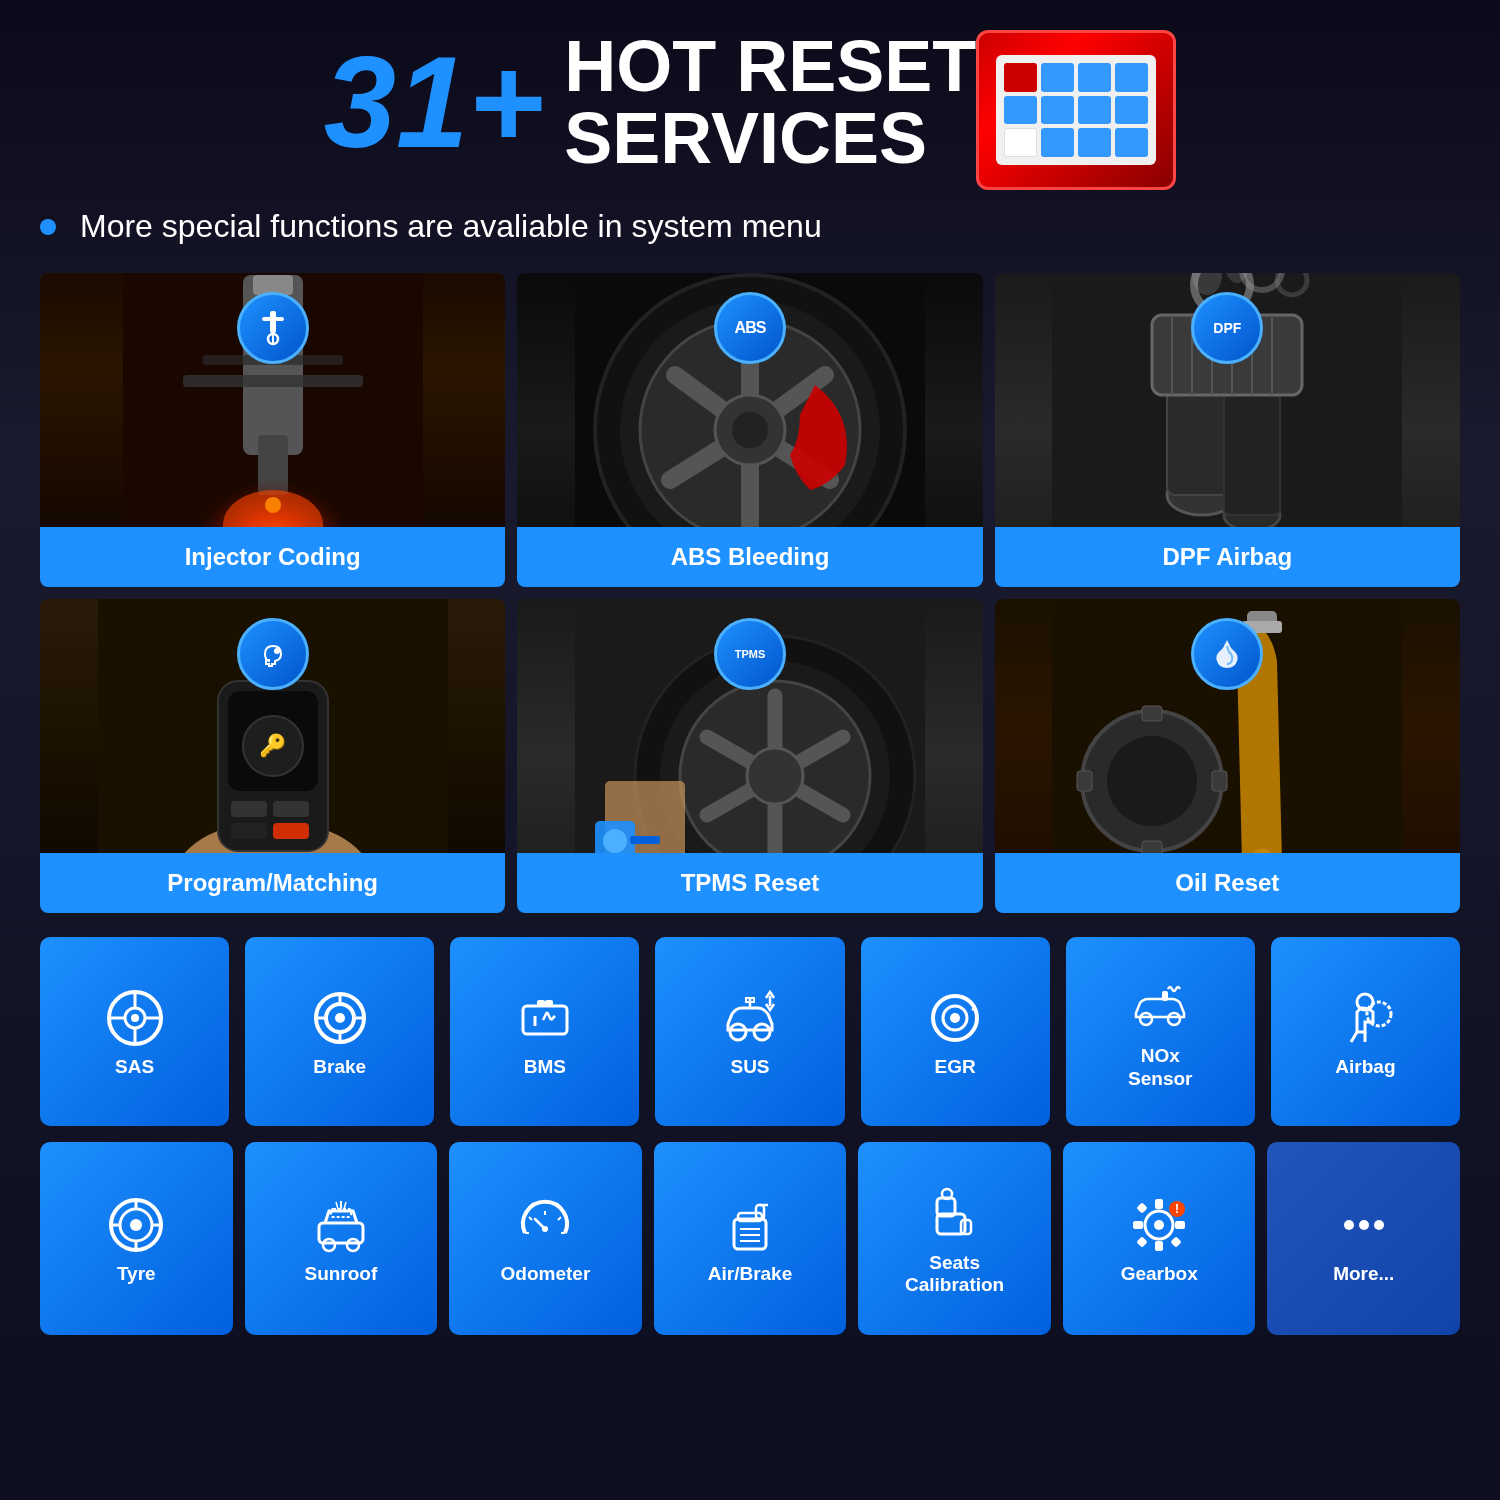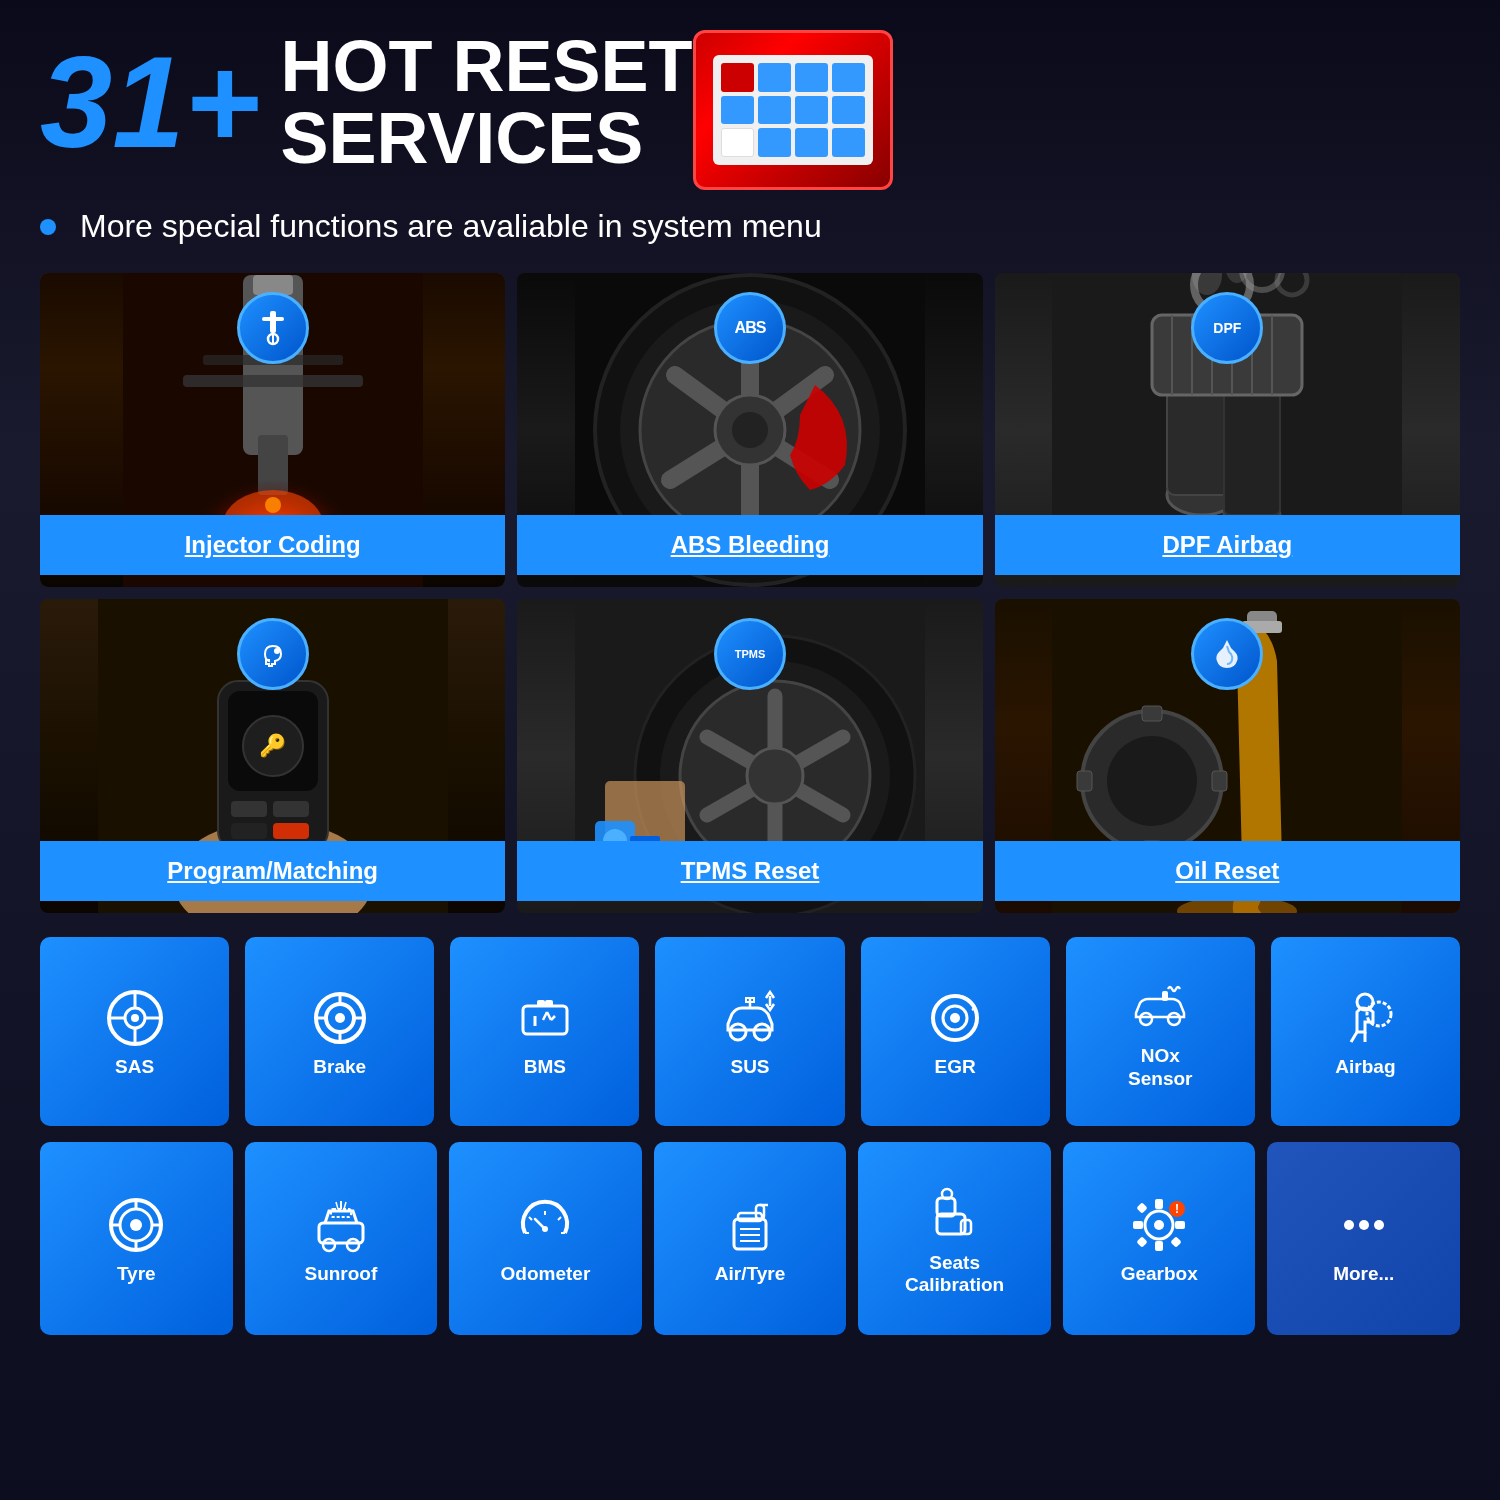--- a/index.html
+++ b/index.html
@@ -16,21 +16,21 @@
       width: 1500px;
       height: 1500px;
       background: linear-gradient(180deg, #0a0a1a 0%, #1a1a2e 30%, #0d0d20 100%);
       padding: 30px 40px;
     }
 
     
     .header-section {
       display: flex;
       align-items: flex-start;
-      justify-content: flex-start;
+      justify-content: center;
       margin-bottom: 18px;
     }
 
     .title-group {
       display: flex;
       align-items: center;
       gap: 20px;
     }
 
     .number-31 {
@@ -150,34 +150,33 @@
       align-items: center;
       justify-content: center;
       font-size: 28px;
       color: white;
       font-weight: bold;
       z-index: 10;
     }
 
     .card-label {
       position: absolute;
-      bottom: 12px;
+      bottom: 0;
       left: 0;
       right: 0;
       background: #1e90ff;
       color: white;
       text-align: center;
       font-size: 24px;
       font-weight: bold;
       padding: 12px 8px;
       height: 60px;
       display: flex;
       align-items: center;
       justify-content: center;
-      text-decoration: underline;
     }
 
     
     .bottom-grid {
       display: grid;
       grid-template-columns: repeat(7, 1fr);
       gap: 16px;
       margin-bottom: 16px;
     }
 
@@ -674,21 +673,21 @@
         <rect x="14" y="24" width="32" height="30" rx="4" fill="none" stroke="white" stroke-width="3"></rect>
         <rect x="18" y="18" width="24" height="8" rx="3" fill="none" stroke="white" stroke-width="2.5"></rect>
 
         <rect x="36" y="10" width="8" height="14" rx="3" fill="none" stroke="white" stroke-width="2.5"></rect>
         <line x1="40" y1="10" x2="48" y2="10" stroke="white" stroke-width="2.5"></line>
 
         <line x1="20" y1="34" x2="40" y2="34" stroke="white" stroke-width="2"></line>
         <line x1="20" y1="40" x2="40" y2="40" stroke="white" stroke-width="2"></line>
         <line x1="20" y1="46" x2="40" y2="46" stroke="white" stroke-width="2"></line>
       </svg>
-      <div class="tile-label">Air/Tyre</div>
+      <div class="tile-label">Air/Brake</div>
     </div>
 
     <div class="icon-tile">
       <svg class="svg-icon" viewBox="0 0 60 60" fill="white">
 
         <rect x="12" y="30" width="28" height="20" rx="4" fill="none" stroke="white" stroke-width="3"></rect>
         <rect x="12" y="14" width="18" height="18" rx="4" fill="none" stroke="white" stroke-width="3"></rect>
         <rect x="36" y="36" width="10" height="14" rx="3" fill="none" stroke="white" stroke-width="2.5"></rect>
 
         <circle cx="22" cy="10" r="5" fill="none" stroke="white" stroke-width="2.5"></circle>

